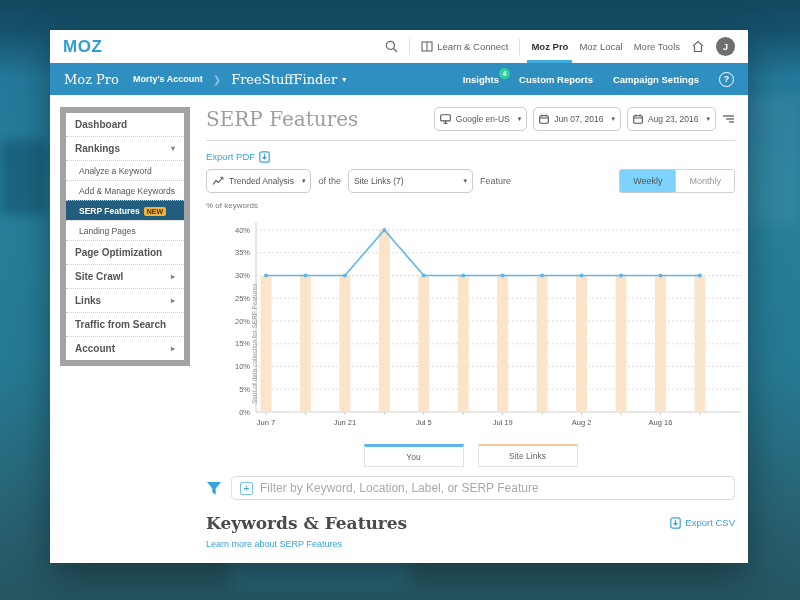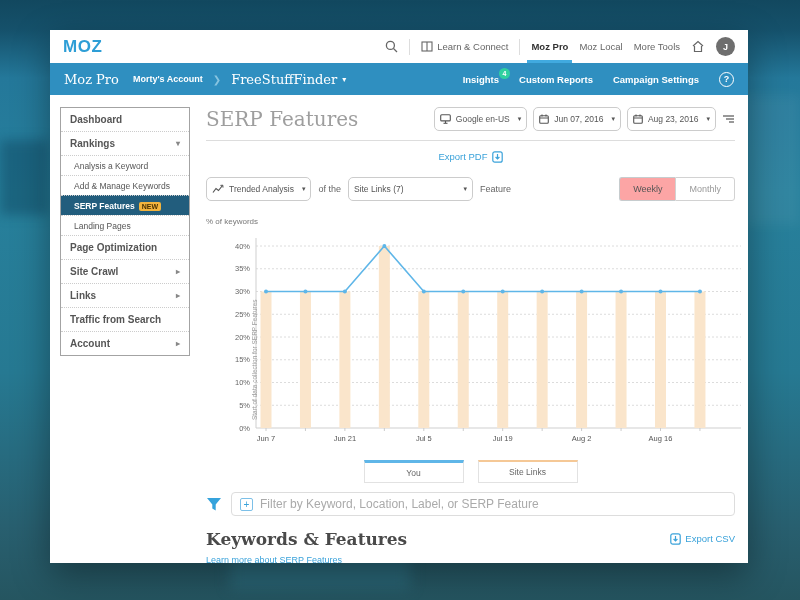--- a/index.html
+++ b/index.html
@@ -37,45 +37,45 @@
   .subnav-right { margin-left:auto; display:flex; align-items:center; gap:20px; }
   .subnav-link { font-size:9.5px; font-weight:bold; cursor:pointer; position:relative; }
   .insights-badge { position:absolute; top:-6px; right:-11px; width:11px; height:11px; border-radius:50%;
     background:#2fd0a0; color:#fff; font-size:7px; font-weight:bold; display:flex; align-items:center; justify-content:center; }
   .help-circle { width:15px; height:15px; border:1.4px solid #fff; border-radius:50%; font-size:9px; font-weight:bold;
     display:flex; align-items:center; justify-content:center; cursor:pointer; }
 
   
   .body { display:flex; height:468px; }
   .sidebar { width:130px; min-width:130px; margin:12px 0 0 10px; }
-  .side-box { border:1px solid #a3a3a3; background:#fff; }
+  .side-box { border:6px solid #a3a3a3; background:#fff; }
   .side-item { display:flex; align-items:center; justify-content:space-between; padding:6px 9px; font-size:10px;
     color:#555; font-weight:600; border-top:1px dotted #ccc; cursor:pointer; }
   .side-item:first-child { border-top:none; }
   .side-sub { padding:4.5px 9px 4.5px 13px; font-size:8.5px; font-weight:normal; }
   .side-caret { font-size:8px; color:#888; }
   .side-selected { background:#225d7d; color:#fff; font-weight:bold; }
   .new-badge { background:#f2b33d; color:#4a3000; font-size:7px; font-weight:bold; padding:1px 3px; border-radius:2px; margin-left:4px; }
 
   .main { flex:1; padding:12px 13px 0 16px; min-width:0; }
   .title-row { display:flex; align-items:center; justify-content:space-between; }
   .page-title { font-family:"DejaVu Serif", serif; font-size:20px; color:#9e9e9e; font-weight:normal; }
   .hdr-controls { display:flex; align-items:center; gap:6px; }
   .sel-box { display:flex; align-items:center; gap:5px; border:1px solid #ccc; border-radius:5px; height:24px;
     padding:0 5px; font-size:8.5px; color:#555; background:#fff; cursor:pointer; white-space:nowrap; }
   .sel-caret { font-size:7px; color:#555; margin-left:3px; }
   .hr { border-top:1px solid #ddd; margin-top:9px; }
-  .export-row { text-align:center; margin-top:5px; }
+  .export-row { text-align:left; margin-top:5px; }
   .blue-link { color:#3aa2da; font-size:9.5px; text-decoration:none; cursor:pointer; }
   .dl-icon { display:inline-block; vertical-align:-3px; margin-left:4px; }
   .controls-row { display:flex; align-items:center; margin-top:4px; }
-  .ctrl-text { font-size:9px; color:#666; margin:16px 7px; }
+  .ctrl-text { font-size:9px; color:#666; margin:8px 7px; }
   .seg { margin-left:auto; display:flex; }
   .seg-btn { font-size:9px; padding:6px 13px; border:1px solid #d2d2d2; background:#fff; color:#999; cursor:pointer; }
-  .seg-btn.on { background:#fca5a5; color:#555; border-color:#c6ccce; }
+  .seg-btn.on { background:#7dd3fc; color:#555; border-color:#c6ccce; }
   .seg-btn:first-child { border-radius:3px 0 0 3px; border-right:none; }
   .seg-btn:last-child { border-radius:0 3px 3px 0; }
   .y-axis-title { font-size:8px; color:#777; margin-top:7px; }
   .chart-wrap { margin-top:2px; }
 
   .legend-row { display:flex; justify-content:center; gap:14px; margin-top:0px; }
   .legend-btn { width:100px; text-align:center; font-size:8.5px; color:#666; background:#fff; padding:5px 16px 4px;
     border:1px solid #e2e2e2; cursor:pointer; }
   .legend-you { border-top:3px solid #5fb6e8; }
   .legend-sl { border-top:2px solid #f5c896; }
@@ -165,21 +165,21 @@
       <div class="sidebar">
         <div class="side-box">
           <div class="side-item">
             <span>Dashboard</span>
           </div>
           <div class="side-item">
             <span>Rankings</span>
             <span class="side-caret">▾</span>
           </div>
           <div class="side-item side-sub">
-            <span>Analysis a Keyword</span>
+            <span>Analyze a Keyword</span>
           </div>
           <div class="side-item side-sub">
             <span>Add &amp; Manage Keywords</span>
           </div>
           <div class="side-item side-sub side-selected">
             <span><span>SERP Features</span><span class="new-badge">NEW</span></span>
           </div>
           <div class="side-item side-sub">
             <span>Landing Pages</span>
           </div>

